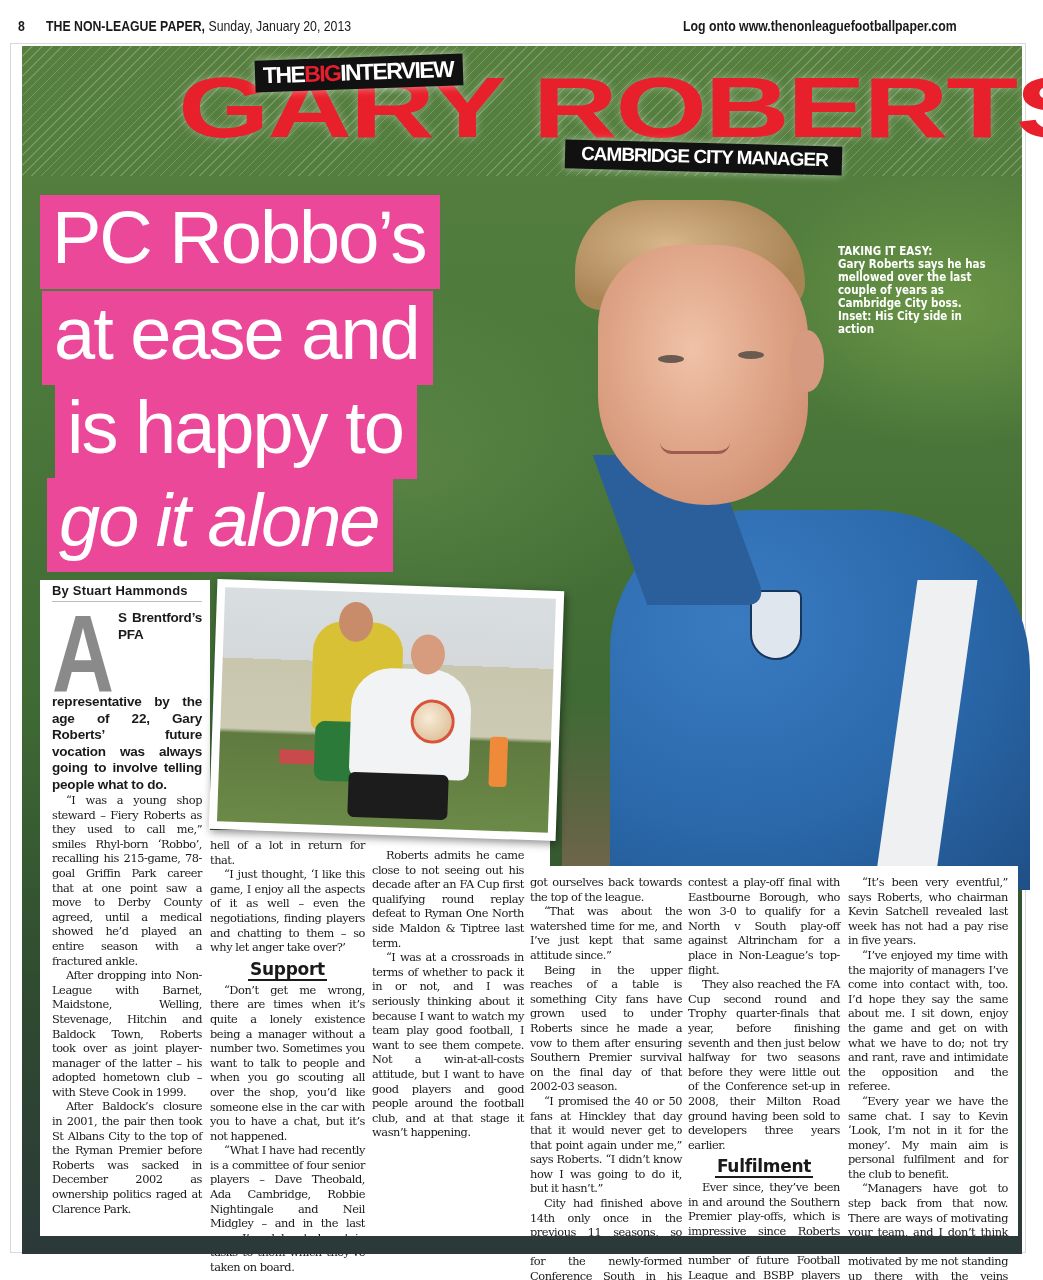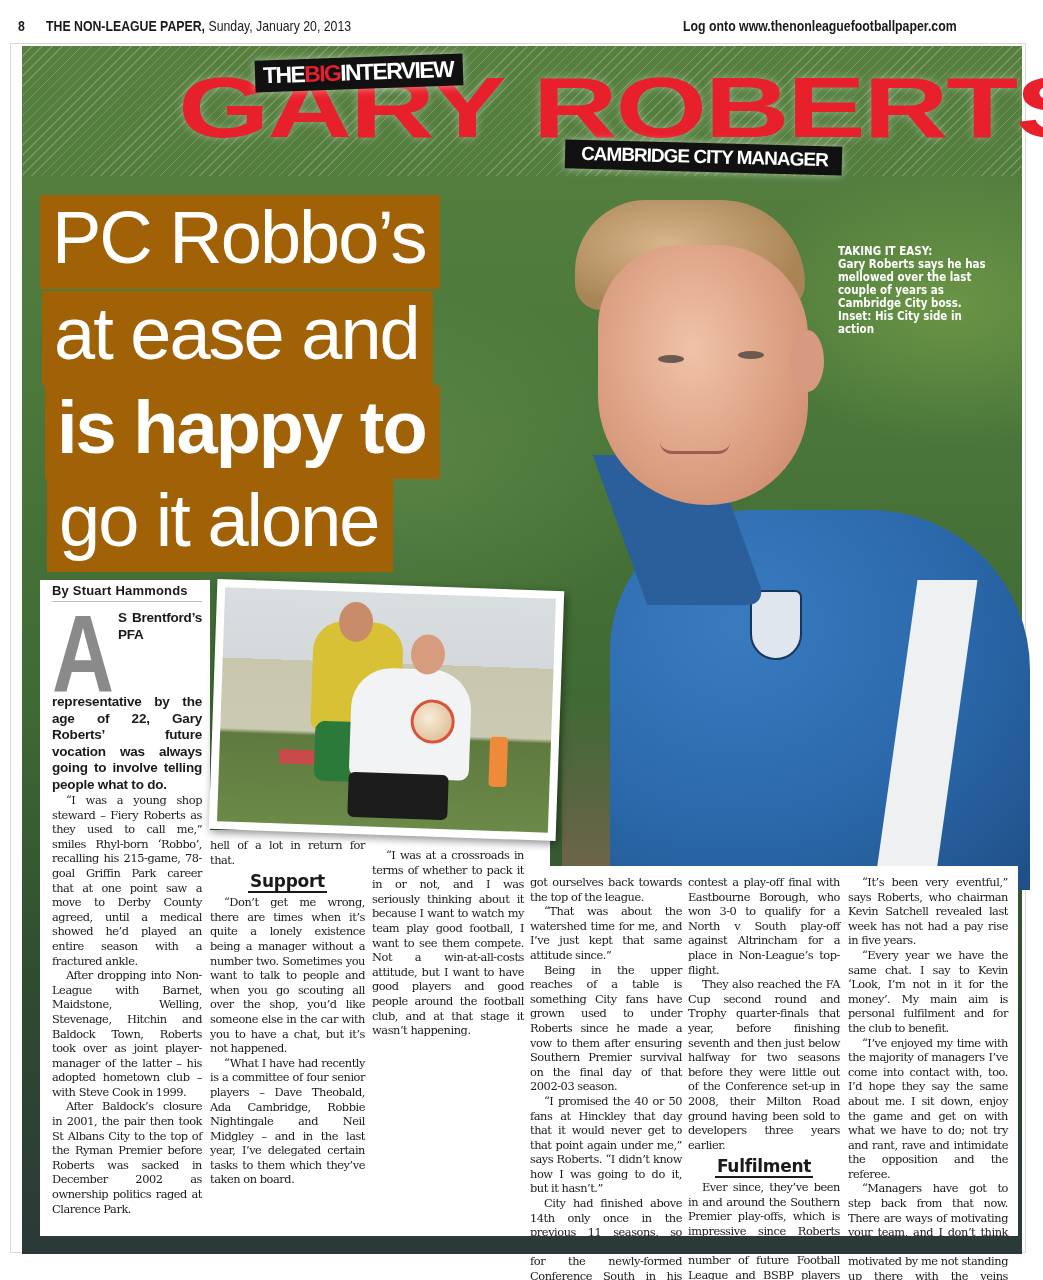--- a/index.html
+++ b/index.html
@@ -32,21 +32,21 @@
     font: bold 23px "Liberation Sans", sans-serif; letter-spacing: -1.6px; color: #fff; box-shadow: 0 0 8px rgba(255,255,255,0.5); }
   .bi-tag .red { color: #e51f2d; }
   .name-title { position: absolute; left: 178px; top: 64px; font: bold 105px "Liberation Sans", sans-serif; letter-spacing: -2px;
     color: #e8202b; line-height: 1; transform: scaleX(1.12) scaleY(0.82); transform-origin: left top; white-space: nowrap;
     text-shadow: 0 0 10px rgba(255,255,255,0.35); }
   .role-tag { position: absolute; left: 565px; top: 143px; background: #111; padding: 3px 14px 4px 16px; transform: rotate(1.5deg);
     font: bold 19px "Liberation Sans", sans-serif; letter-spacing: -1px; color: #fff; box-shadow: 0 0 8px rgba(255,255,255,0.5); }
 
   
   .headline { position: absolute; left: 40px; top: 195px; }
-  .hl-line { display: block; position: absolute; background: #a16207; color: #fff; font: 74px "Liberation Sans", sans-serif;
+  .hl-line { display: block; position: absolute; background: #ec4899; color: #fff; font: 74px "Liberation Sans", sans-serif;
     letter-spacing: -2px; line-height: 1; white-space: nowrap; padding: 6px 14px 14px 12px; }
 
   
   .manager { position: absolute; left: 560px; top: 180px; width: 470px; height: 700px; }
   .mgr-hair { position: absolute; left: 15px; top: 20px; width: 230px; height: 110px; border-radius: 110px 130px 40px 40px;
     background: radial-gradient(ellipse at 40% 40%, #d8b58a, #a98556 70%); }
   .mgr-face { position: absolute; left: 38px; top: 65px; width: 210px; height: 260px; border-radius: 90px 100px 110px 120px;
     background: radial-gradient(ellipse at 45% 40%, #f0c2a8, #d89a7c 65%, #c4826a); }
   .mgr-ear { position: absolute; left: 230px; top: 150px; width: 34px; height: 62px; border-radius: 50%; background: #d69a80; }
   .mgr-eye { position: absolute; width: 26px; height: 8px; border-radius: 50%; background: #6b5a50; }
@@ -118,22 +118,22 @@
   <div class="mgr-mouth"></div>
 </div>
 
 <div class="name-title">GARY ROBERTS</div>
 <div class="bi-tag"><span>THE</span><span class="red">BIG</span><span>INTERVIEW</span></div>
 <div class="role-tag">CAMBRIDGE CITY MANAGER</div>
 
 <div class="headline">
   <span class="hl-line" style="top:0;left:0;">PC Robbo’s</span>
   <span class="hl-line" style="top:96px;left:2px;">at ease and</span>
-  <span class="hl-line" style="top:190px;left:5px;font-weight:bold;">is happy to</span>
-  <span class="hl-line" style="top:283px;left:7px;">go it alone</span>
+  <span class="hl-line" style="top:190px;left:15px;">is happy to</span>
+  <span class="hl-line" style="top:283px;left:7px;font-style:italic;">go it alone</span>
 </div>
 
 <div class="caption">
   <div>TAKING IT EASY:</div>
   <div>Gary Roberts says he has mellowed over the last couple of years as Cambridge City boss. Inset: His City side in action</div>
 </div>
 
 <div class="paper" style="left:40px;top:580px;width:170px;height:660px;"></div>
 <div class="paper" style="left:200px;top:830px;width:350px;height:410px;"></div>
 <div class="paper" style="left:525px;top:866px;width:330px;height:374px;"></div>
@@ -158,27 +158,29 @@
   <div class="dropcap">A</div>
   <div class="lede">S Brentford’s PFA representative by the age of 22, Gary Roberts’ future vocation was always going to involve telling people what to do.</div>
   <p>“I was a young shop steward – Fiery Roberts as they used to call me,” smiles Rhyl-born ‘Robbo’, recalling his 215-game, 78-goal Griffin Park career that at one point saw a move to Derby County agreed, until a medical showed he’d played an entire season with a fractured ankle.</p>
   <p>After dropping into Non-League with Barnet, Maidstone, Welling, Stevenage, Hitchin and Baldock Town, Roberts took over as joint player-manager of the latter – his adopted hometown club – with Steve Cook in 1999.</p>
   <p>After Baldock’s closure in 2001, the pair then took St Albans City to the top of the Ryman Premier before Roberts was sacked in December 2002 as ownership politics raged at Clarence Park.</p>
 
 </div>
 
 <div class="col" style="left:210px;top:838px;width:155px;">
   <p class="noind">hell of a lot in return for that.</p>
+  <p>“I just thought, ‘I like this game, I enjoy all the aspects of it as well – even the negotiations, finding players and chatting to them – so why let anger take over?’</p>
   <div class="subhead"><span>Support</span></div>
   <p>“Don’t get me wrong, there are times when it’s quite a lonely existence being a manager without a number two. Sometimes you want to talk to people and when you go scouting all over the shop, you’d like someone else in the car with you to have a chat, but it’s not happened.</p>
   <p>“What I have had recently is a committee of four senior players – Dave Theobald, Ada Cambridge, Robbie Nightingale and Neil Midgley – and in the last year, I’ve delegated certain tasks to them which they’ve taken on board.</p>
 
 </div>
 
 <div class="col" style="left:372px;top:848px;width:152px;">
+  <p>Roberts admits he came close to not seeing out his decade after an FA Cup first qualifying round replay defeat to Ryman One North side Maldon &amp; Tiptree last term.</p>
   <p>“I was at a crossroads in terms of whether to pack it in or not, and I was seriously thinking about it because I want to watch my team play good football, I want to see them compete. Not a win-at-all-costs attitude, but I want to have good players and good people around the football club, and at that stage it wasn’t happening.</p>
 
 </div>
 
 <div class="col" style="left:530px;top:875px;width:152px;">
   <p class="noind">got ourselves back towards the top of the league.</p>
   <p>“That was about the watershed time for me, and I’ve just kept that same attitude since.”</p>
   <p>Being in the upper reaches of a table is something City fans have grown used to under Roberts since he made a vow to them after ensuring Southern Premier survival on the final day of that 2002-03 season.</p>
   <p>“I promised the 40 or 50 fans at Hinckley that day that it would never get to that point again under me,” says Roberts. “I didn’t know how I was going to do it, but it hasn’t.”</p>
   <p>City had finished above 14th only once in the previous 11 seasons, so eighth – and qualification for the newly-formed Conference South in his first full campaign – was success.</p>
@@ -187,19 +189,19 @@
 
 <div class="col" style="left:688px;top:875px;width:152px;">
   <p class="noind">contest a play-off final with Eastbourne Borough, who won 3-0 to qualify for a North v South play-off against Altrincham for a place in Non-League’s top-flight.</p>
   <p>They also reached the FA Cup second round and Trophy quarter-finals that year, before finishing seventh and then just below halfway for two seasons before they were little out of the Conference set-up in 2008, their Milton Road ground having been sold to developers three years earlier.</p>
   <div class="subhead"><span>Fulfilment</span></div>
   <p>Ever since, they’ve been in and around the Southern Premier play-offs, which is impressive since Roberts has developed and sold on a number of future Football League and BSBP players in Robbie and Josh Simpson, Craig Dobson, Mark Molesley, Michael Gash, Danny Blanchett and Scott Neilson.</p>
 </div>
 
 <div class="col" style="left:848px;top:875px;width:160px;">
   <p>“It’s been very eventful,” says Roberts, who chairman Kevin Satchell revealed last week has not had a pay rise in five years.</p>
+  <p>“I’ve enjoyed my time with the majority of managers I’ve come into contact with, too. I’d hope they say the same about me. I sit down, enjoy the game and get on with what we have to do; not try and rant, rave and intimidate the opposition and the referee.</p>
   <p>“Every year we have the same chat. I say to Kevin ‘Look, I’m not in it for the money’. My main aim is personal fulfilment and for the club to benefit.</p>
-  <p>“I’ve enjoyed my time with the majority of managers I’ve come into contact with, too. I’d hope they say the same about me. I sit down, enjoy the game and get on with what we have to do; not try and rant, rave and intimidate the opposition and the referee.</p>
   <p>“Managers have got to step back from that now. There are ways of motivating your team, and I don’t think mine have ever been under-motivated by me not standing up there with the veins bursting in my neck.”</p>
 
 </div>
 
 <div class="bottom-band"></div>
 
 </body></html>

